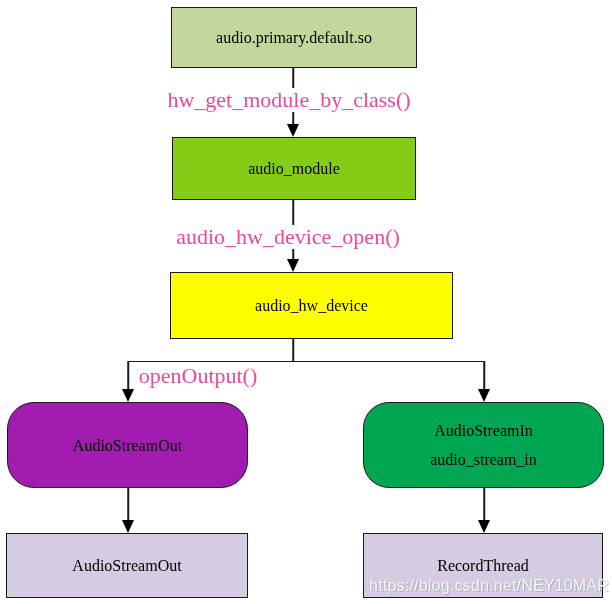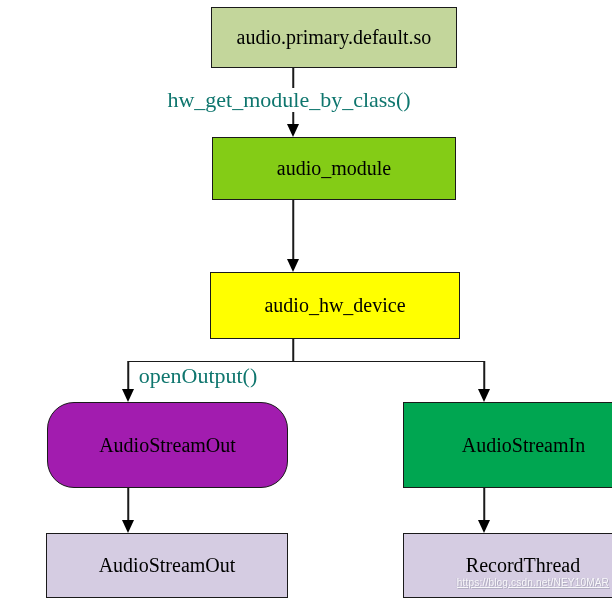--- a/index.html
+++ b/index.html
@@ -17,30 +17,29 @@
   }
   .box {
     position: absolute;
     box-sizing: border-box;
     border: 1.5px solid #1a1a1a;
     display: flex;
     flex-direction: column;
     align-items: center;
     justify-content: center;
     text-align: center;
-    font-size: 20px;
+    font-size: 16px;
     color: #000000;
     line-height: 29px;
-    margin-left: 40px;
   }
   .box-so       { left: 171px; top: 7px;   width: 246px; height: 61px; background: #c3d69b; }
   .box-module   { left: 172px; top: 137px; width: 244px; height: 63px; background: #84cc16; }
-  .box-hwdev    { left: 170px; top: 272px; width: 250px; height: 67px; background: #ffff00; }
+  .box-hwdev    { left: 170px; top: 272px; width: 283px; height: 67px; background: #ffff00; }
   .box-streamout{ left: 7px;   top: 402px; width: 241px; height: 86px; background: #a21caf; border-radius: 27px; }
-  .box-streamin { left: 363px; top: 402px; width: 241px; height: 86px; background: #00a651; }
+  .box-streamin { left: 363px; top: 402px; width: 241px; height: 86px; background: #00a651; border-radius: 26px; }
   .box-playback { left: 6px;   top: 533px; width: 242px; height: 65px; background: #d5cce2; }
   .box-record   { left: 363px; top: 533px; width: 240px; height: 65px; background: #d5cce2; }
 
   .vline {
     position: absolute;
     width: 1.5px;
     background: #1a1a1a;
     transform: translateX(-50%);
   }
   .hline {
@@ -54,38 +53,37 @@
     height: 0;
     border-left: 6px solid transparent;
     border-right: 6px solid transparent;
     border-top: 13px solid #000000;
     transform: translateX(-50%);
   }
   .edge-label {
     position: absolute;
     transform: translate(-50%, -50%);
     background: #ffffff;
-    color: #0f766e;
+    color: #ec4899;
     font-size: 22px;
     line-height: 24px;
     white-space: nowrap;
     padding: 0 3px;
   }
   .watermark {
     position: absolute;
     right: 3px;
     top: 577px;
     font-family: "Liberation Sans", sans-serif;
-    font-size: 10px;
+    font-size: 16px;
     color: rgba(255, 255, 255, 0.88);
     text-shadow: 1px 1px 0 rgba(150, 150, 168, 0.55),
                  -1px 0 0 rgba(170, 170, 185, 0.35);
     white-space: nowrap;
     letter-spacing: 0.2px;
-    text-decoration: underline;
   }
 </style>
 </head>
 <body>
 
 <div class="canvas">
 
   <div class="vline" style="left:293px; top:68px; height:58px;"></div>
   <div class="arrowhead" style="left:293px; top:124px;"></div>
 
@@ -118,31 +116,33 @@
   <div class="box box-hwdev">
     <span>audio_hw_device</span>
   </div>
 
   <div class="box box-streamout">
     <span>AudioStreamOut</span>
   </div>
 
   <div class="box box-streamin">
     <span>AudioStreamIn</span>
+    <span>audio_stream_in</span>
   </div>
 
   <div class="box box-playback">
     <span>AudioStreamOut</span>
   </div>
 
   <div class="box box-record">
     <span>RecordThread</span>
   </div>
 
   <div class="edge-label" style="left:289px; top:100px;">hw_get_module_by_class()</div>
 
+  <div class="edge-label" style="left:288px; top:237px;">audio_hw_device_open()</div>
 
   <div class="edge-label" style="left:198px; top:361px;margin-top:15px;">openOutput()</div>
 
 
   <div class="watermark">https://blog.csdn.net/NEY10MAR</div>
 
 </div>
 
 </body></html>

